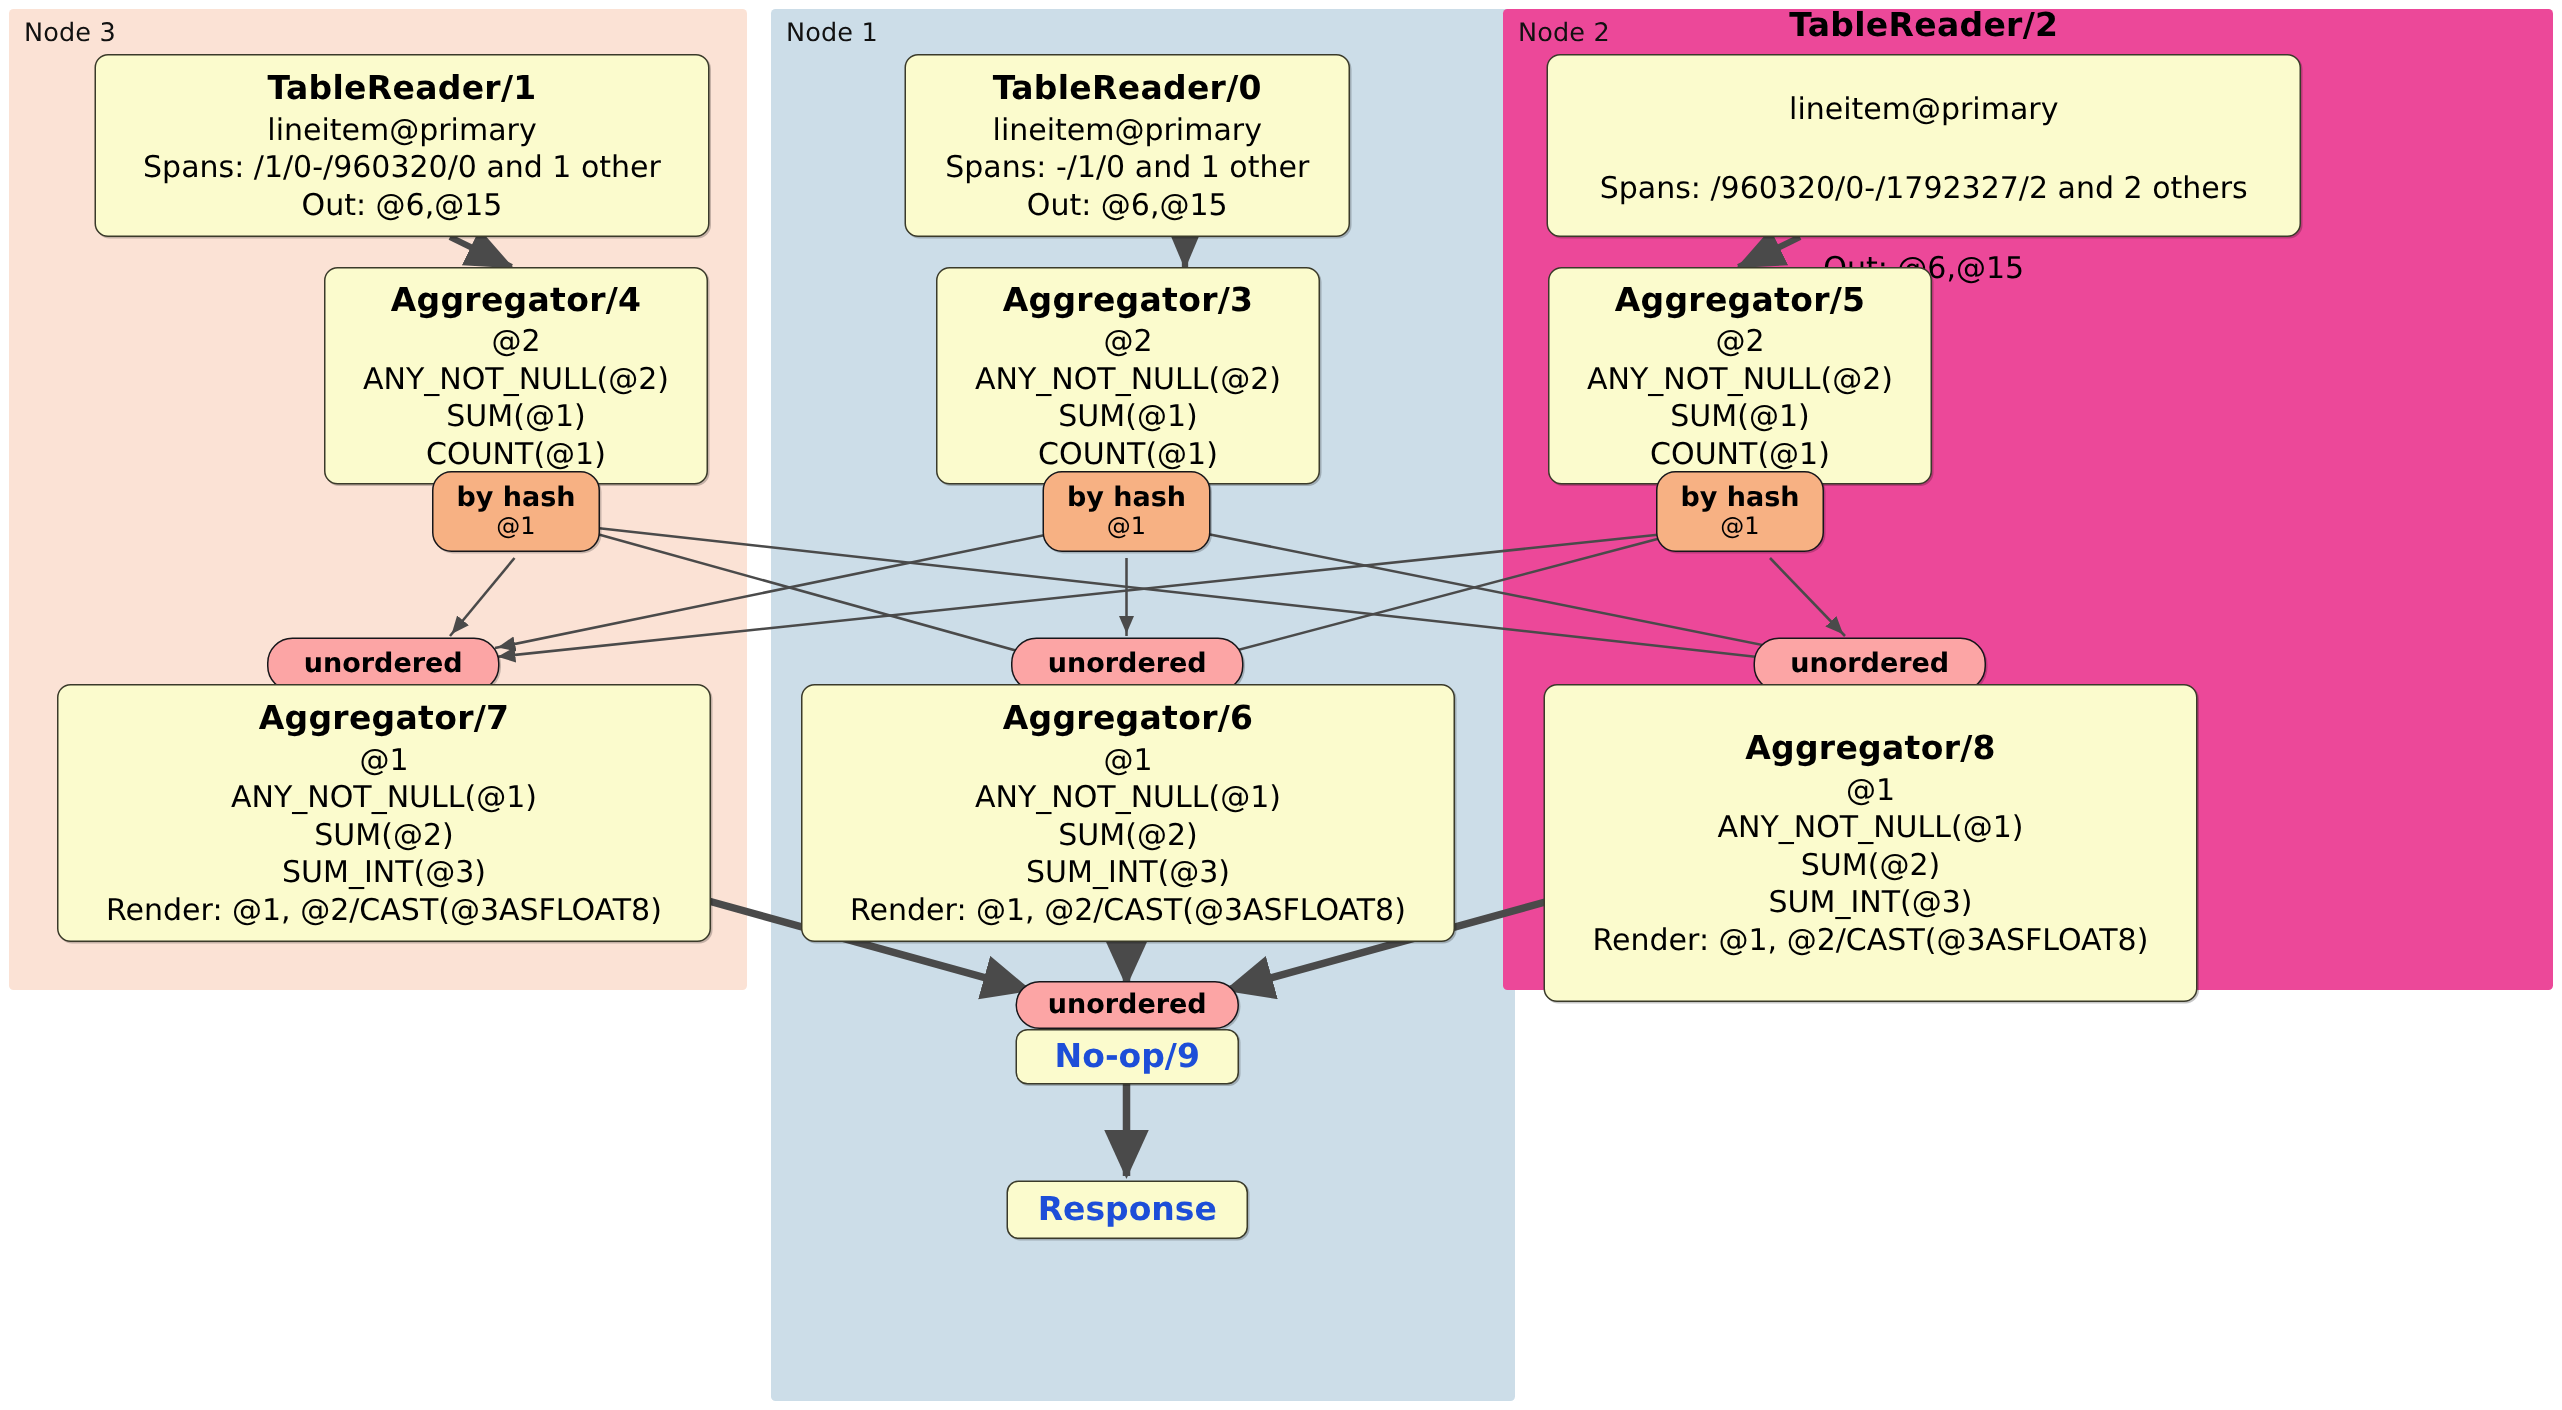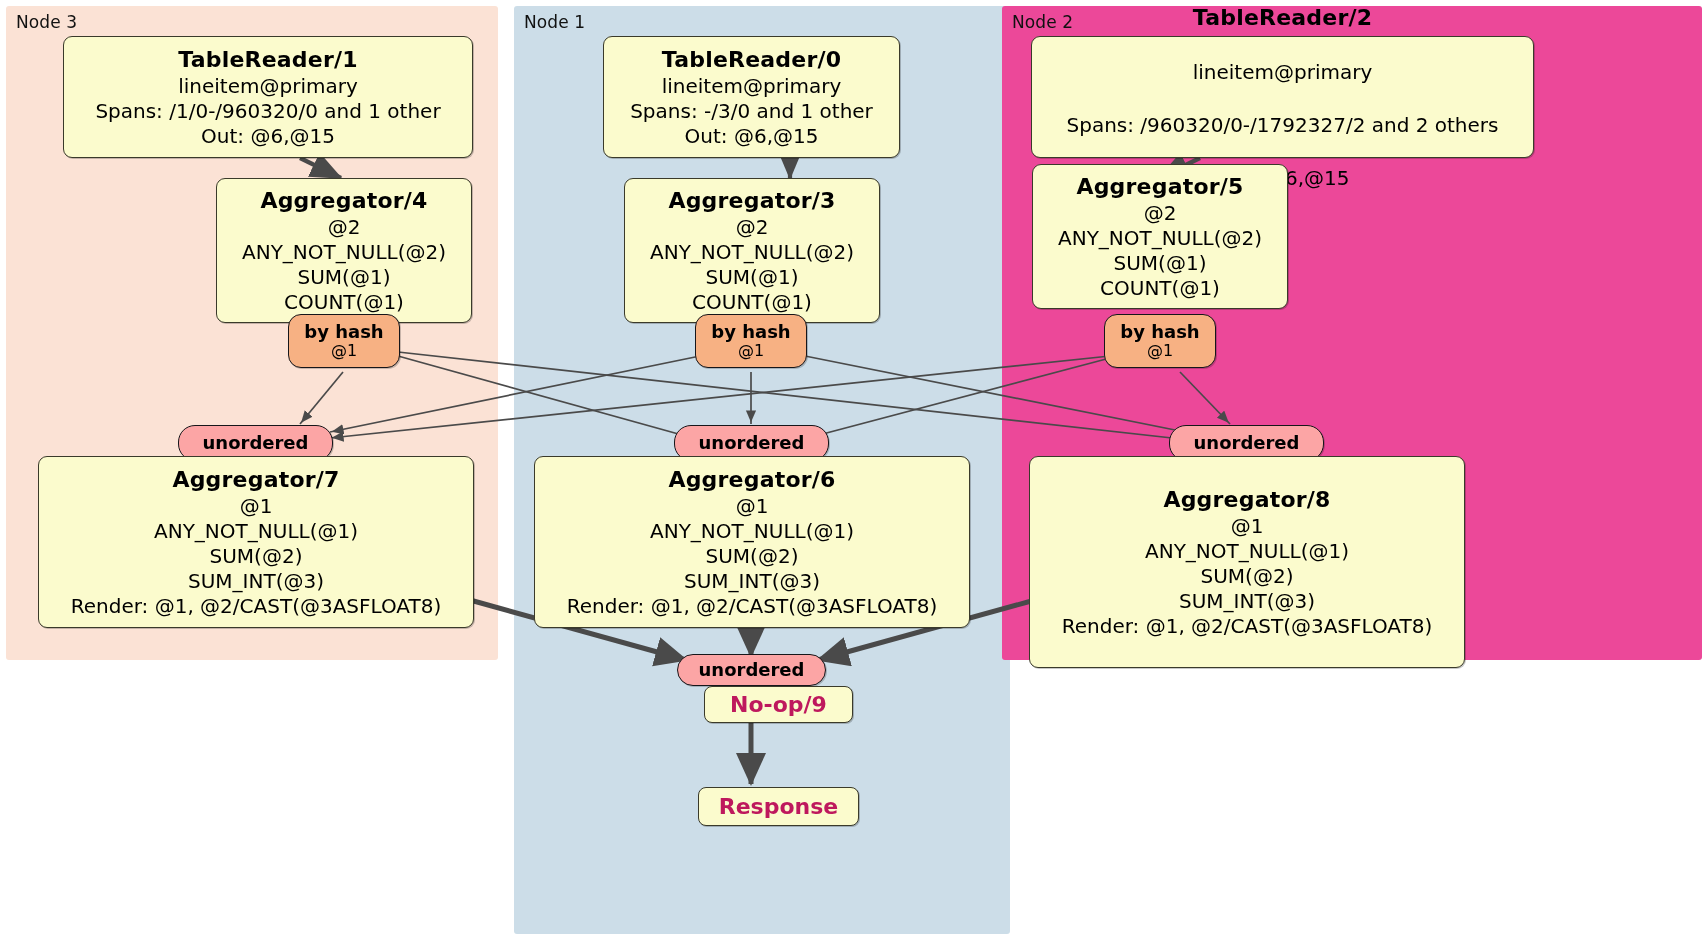--- a/index.html
+++ b/index.html
@@ -28,23 +28,22 @@
     display:flex;flex-direction:column;justify-content:center;
     box-shadow:1px 1px 0 rgba(0,0,0,.22);
   }
   .proc .ttl{font-weight:bold;font-size:22px;line-height:28px;letter-spacing:.2px;}
   .proc .ln{font-size:20px;line-height:25px;white-space:nowrap;}
 
   .smallbox{
     position:absolute;box-sizing:border-box;
     background:#fbfbcd;border:1.6px solid #3a3a2a;border-radius:8px;
     display:flex;align-items:center;justify-content:center;
-    font-weight:bold;font-size:22px;color:#be185d;
+    font-weight:bold;font-size:22px;color:#1d4ed8;
     box-shadow:1px 1px 0 rgba(0,0,0,.22);
-    margin-left:27px;
   }
 
   
   .pill{
     position:absolute;box-sizing:border-box;
     border:1.7px solid #16161a;border-radius:16px;
     display:flex;flex-direction:column;align-items:center;justify-content:center;
     color:#000;box-shadow:1px 1px 0 rgba(0,0,0,.2);
   }
   .pill .pttl{font-weight:bold;font-size:18px;line-height:20px;}
@@ -116,21 +115,21 @@
   <div class="proc" style="left:63px;top:36px;width:410px;height:122px;">
     <div class="ttl">TableReader/1</div>
     <div class="ln">lineitem@primary</div>
     <div class="ln">Spans: /1/0-/960320/0 and 1 other</div>
     <div class="ln">Out: @6,@15</div>
   </div>
 
   <div class="proc" style="left:603px;top:36px;width:297px;height:122px;">
     <div class="ttl">TableReader/0</div>
     <div class="ln">lineitem@primary</div>
-    <div class="ln">Spans: -/3/0 and 1 other</div>
+    <div class="ln">Spans: -/1/0 and 1 other</div>
     <div class="ln">Out: @6,@15</div>
   </div>
 
   <div class="proc" style="left:1031px;top:36px;width:503px;height:122px;gap:28px;">
     <div class="ttl">TableReader/2</div>
     <div class="ln">lineitem@primary</div>
     <div class="ln">Spans: /960320/0-/1792327/2 and 2 others</div>
     <div class="ln">Out: @6,@15</div>
   </div>
 
@@ -143,21 +142,21 @@
   </div>
 
   <div class="proc" style="left:624px;top:178px;width:256px;height:145px;">
     <div class="ttl">Aggregator/3</div>
     <div class="ln">@2</div>
     <div class="ln">ANY_NOT_NULL(@2)</div>
     <div class="ln">SUM(@1)</div>
     <div class="ln">COUNT(@1)</div>
   </div>
 
-  <div class="proc" style="left:1032px;top:164px;width:256px;height:145px;">
+  <div class="proc" style="left:1032px;top:178px;width:256px;height:145px;">
     <div class="ttl">Aggregator/5</div>
     <div class="ln">@2</div>
     <div class="ln">ANY_NOT_NULL(@2)</div>
     <div class="ln">SUM(@1)</div>
     <div class="ln">COUNT(@1)</div>
   </div>
 
   <div class="pill byhash" style="left:288px;top:314px;width:112px;height:54px;">
     <div class="pttl">by hash</div>
     <div class="psub">@1</div>

